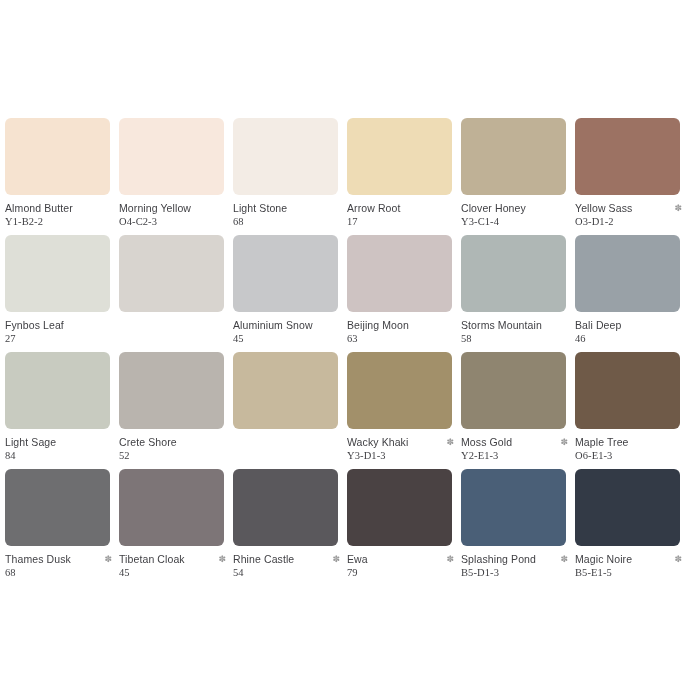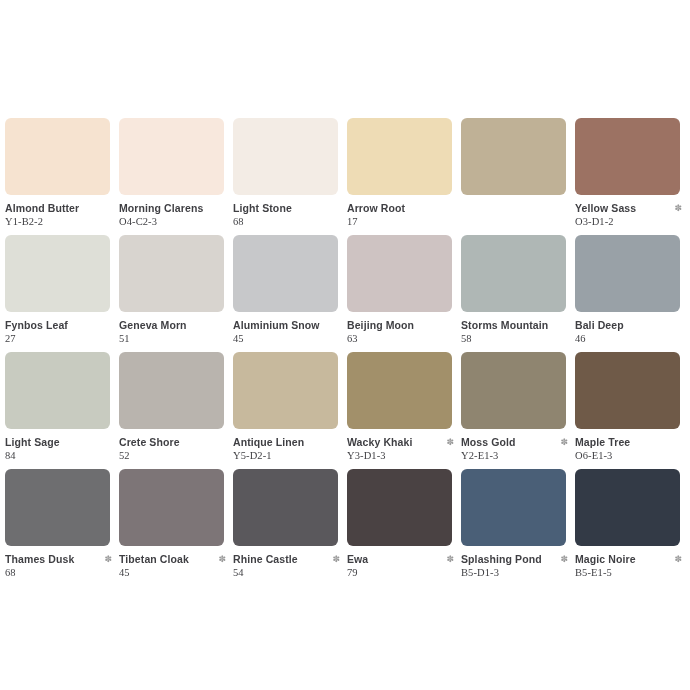--- a/index.html
+++ b/index.html
@@ -55,21 +55,20 @@
     width: 112px;
   }
 
   .swatch-name {
     font-size: 10.5px;
     line-height: 13px;
     color: #3f3f43;
     letter-spacing: 0.1px;
     white-space: nowrap;
     font-family: "Liberation Sans", sans-serif;
-    font-weight: bold;
   }
 
   .swatch-code {
     font-size: 10.5px;
     line-height: 13px;
     color: #3f3f43;
     letter-spacing: 0.1px;
     white-space: nowrap;
     font-family: Liberation Serif, serif;
   }
@@ -92,62 +91,62 @@
       <div class="swatch-cell">
         <div class="swatch-chip" style="background: rgb(246, 227, 208);"></div>
         <div class="swatch-caption">
           <div class="swatch-name">Almond Butter</div>
           <div class="swatch-code">Y1-B2-2</div>
         </div>
       </div>
       <div class="swatch-cell">
         <div class="swatch-chip" style="background: rgb(248, 232, 221);"></div>
         <div class="swatch-caption">
-          <div class="swatch-name">Morning Clarens</div>
+          <div class="swatch-name">Morning Yellow</div>
           <div class="swatch-code">O4-C2-3</div>
         </div>
       </div>
       <div class="swatch-cell">
         <div class="swatch-chip" style="background: rgb(243, 236, 229);"></div>
         <div class="swatch-caption">
           <div class="swatch-name">Light Stone</div>
           <div class="swatch-code">68</div>
         </div>
       </div>
       <div class="swatch-cell">
         <div class="swatch-chip" style="background: rgb(238, 220, 181);"></div>
         <div class="swatch-caption">
           <div class="swatch-name">Arrow Root</div>
           <div class="swatch-code">17</div>
         </div>
       </div>
       <div class="swatch-cell">
         <div class="swatch-chip" style="background: rgb(191, 177, 150);"></div>
+        <div class="swatch-caption">
+          <div class="swatch-name">Clover Honey</div>
+          <div class="swatch-code">Y3-C1-4</div>
+        </div>
       </div>
       <div class="swatch-cell">
         <div class="swatch-chip" style="background: rgb(156, 114, 99);"></div>
         <div class="swatch-caption">
           <div class="swatch-name">Yellow Sass</div>
           <div class="swatch-code">O3-D1-2</div>
           <div class="swatch-marker">✽</div>
         </div>
       </div>
       <div class="swatch-cell">
         <div class="swatch-chip" style="background: rgb(222, 223, 215);"></div>
         <div class="swatch-caption">
           <div class="swatch-name">Fynbos Leaf</div>
           <div class="swatch-code">27</div>
         </div>
       </div>
       <div class="swatch-cell">
         <div class="swatch-chip" style="background: rgb(216, 212, 207);"></div>
-        <div class="swatch-caption">
-          <div class="swatch-name">Geneva Morn</div>
-          <div class="swatch-code">51</div>
-        </div>
       </div>
       <div class="swatch-cell">
         <div class="swatch-chip" style="background: rgb(199, 200, 202);"></div>
         <div class="swatch-caption">
           <div class="swatch-name">Aluminium Snow</div>
           <div class="swatch-code">45</div>
         </div>
       </div>
       <div class="swatch-cell">
         <div class="swatch-chip" style="background: rgb(206, 195, 194);"></div>
@@ -179,24 +178,20 @@
       </div>
       <div class="swatch-cell">
         <div class="swatch-chip" style="background: rgb(185, 180, 174);"></div>
         <div class="swatch-caption">
           <div class="swatch-name">Crete Shore</div>
           <div class="swatch-code">52</div>
         </div>
       </div>
       <div class="swatch-cell">
         <div class="swatch-chip" style="background: rgb(199, 185, 157);"></div>
-        <div class="swatch-caption">
-          <div class="swatch-name">Antique Linen</div>
-          <div class="swatch-code">Y5-D2-1</div>
-        </div>
       </div>
       <div class="swatch-cell">
         <div class="swatch-chip" style="background: rgb(162, 144, 106);"></div>
         <div class="swatch-caption">
           <div class="swatch-name">Wacky Khaki</div>
           <div class="swatch-code">Y3-D1-3</div>
           <div class="swatch-marker">✽</div>
         </div>
       </div>
       <div class="swatch-cell">

